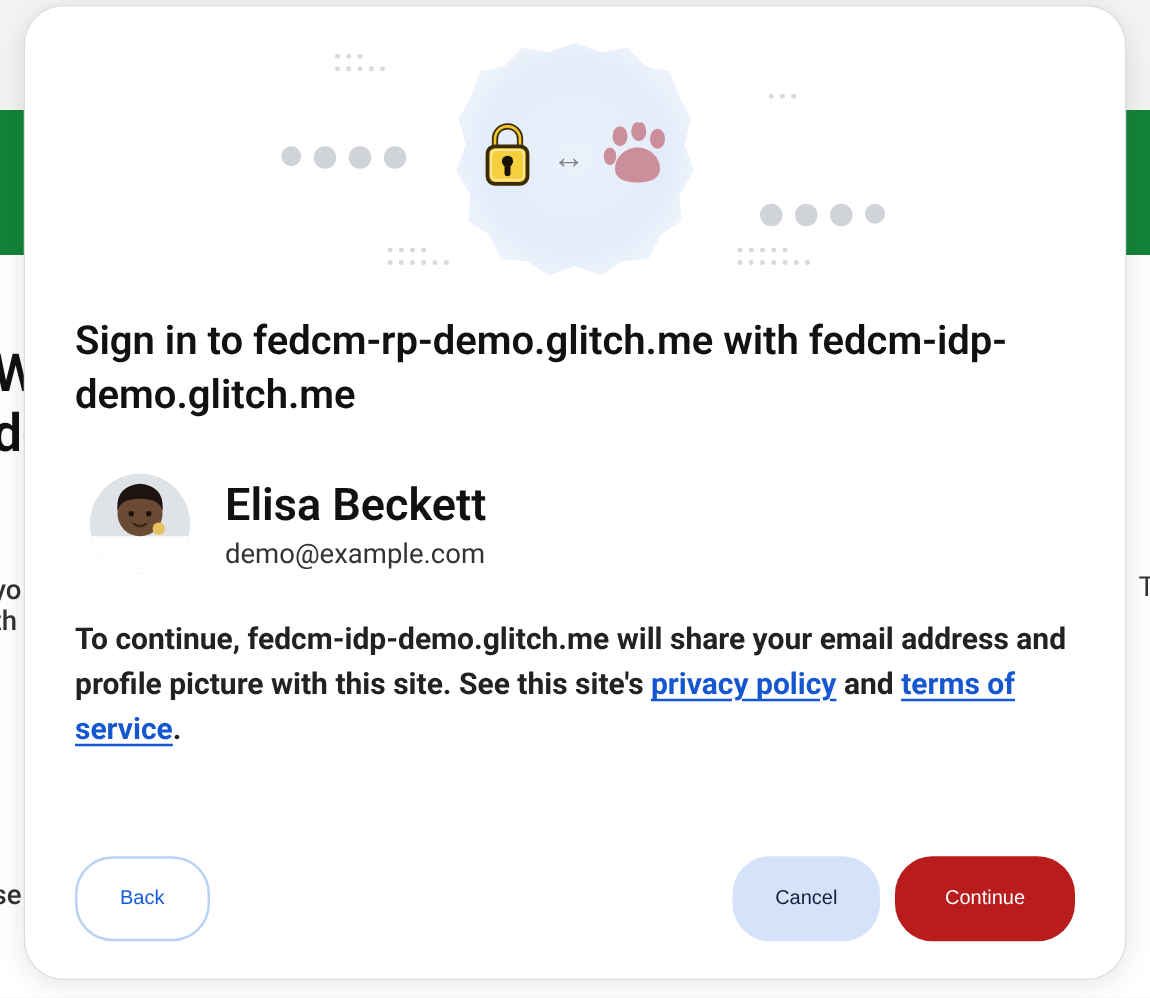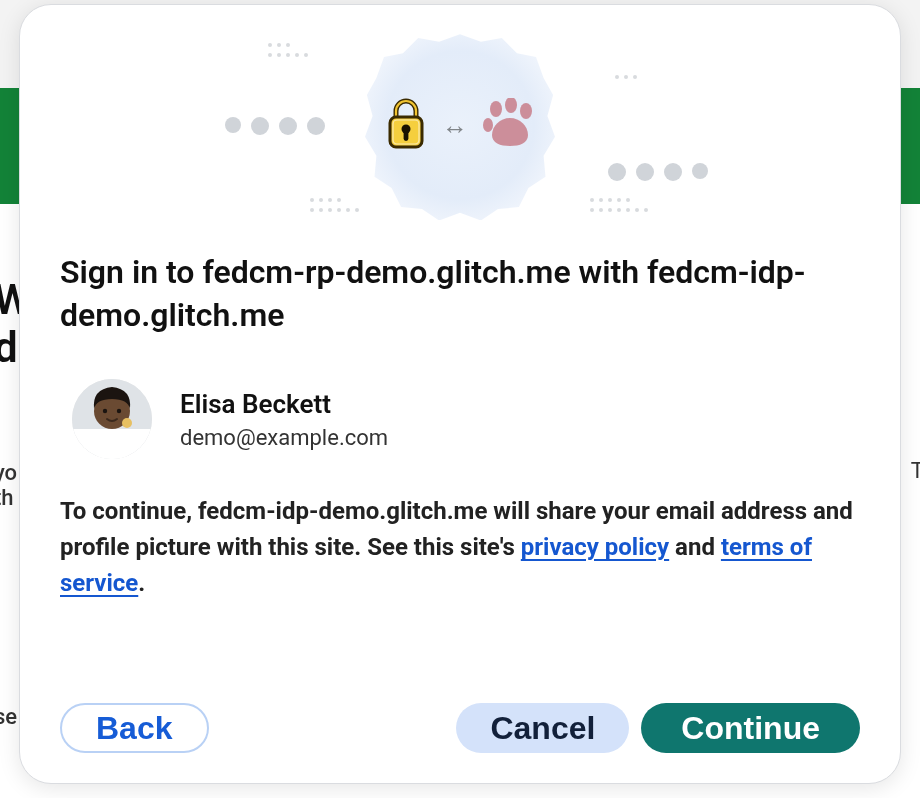--- a/index.html
+++ b/index.html
@@ -122,21 +122,21 @@
     padding-left: 12px;
   }
   .avatar {
     width: 80px; height: 80px;
     border-radius: 50%;
     overflow: hidden;
     flex: 0 0 auto;
     background: #e6e6e6;
   }
   .avatar svg { width: 100%; height: 100%; display: block; }
-  .acct-text .name  { font-size: 26px; font-weight: 600; color: #111; }
+  .acct-text .name  { font-size: 36px; font-weight: 600; color: #111; }
   .acct-text .email { font-size: 22px; color: #333; margin-top: 6px; }
 
   
   .disclosure {
     font-size: 24px;
     line-height: 1.5;
     color: #222;
     margin-top: 34px;
     font-weight: bold;
   }
@@ -148,44 +148,44 @@
   }
 
   
   .button-row {
     display: flex;
     align-items: center;
     margin-top: auto;
     padding-top: 20px;
   }
   .btn {
-    font-size: 32px;
-    font-weight: 700;
-    height: 50px;
+    font-size: 16px;
+    font-weight: 400;
+    height: 68px;
     border-radius: 30px;
     padding: 0 34px;
     display: inline-flex;
     align-items: center;
     justify-content: center;
     cursor: pointer;
     border: none;
     box-sizing: border-box;
   }
   .btn-back {
     border: 2px solid #b9d1f5;
     background: #ffffff;
     color: #165cd6;
   }
   .right-btns { margin-left: auto; display: flex; gap: 12px; }
   .btn-cancel {
     background: #d4e2fa;
     color: #12203a;
   }
   .btn-continue {
-    background: #0f766e;
+    background: #b91c1c;
     color: #ffffff;
     padding: 12px 40px;
   }
 </style>
 </head>
 <body>
 
 <div class="bg-green-bar"></div>
 <div class="bg-white"></div>
 <div class="bg-peek heading">We do</div>

